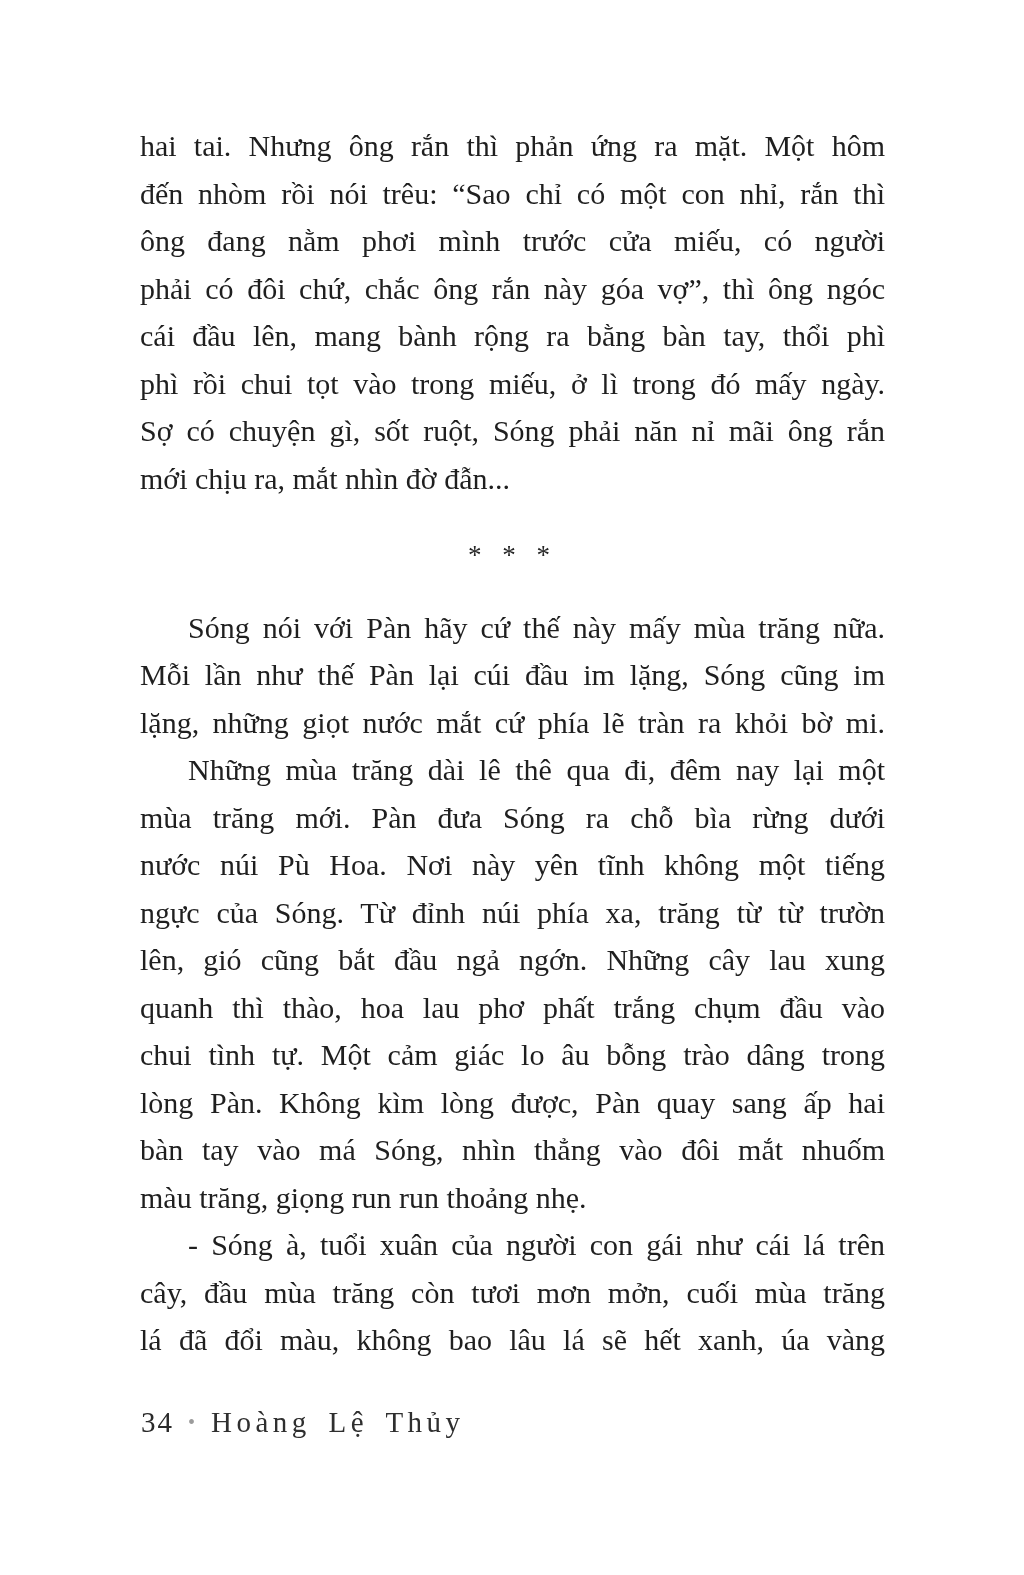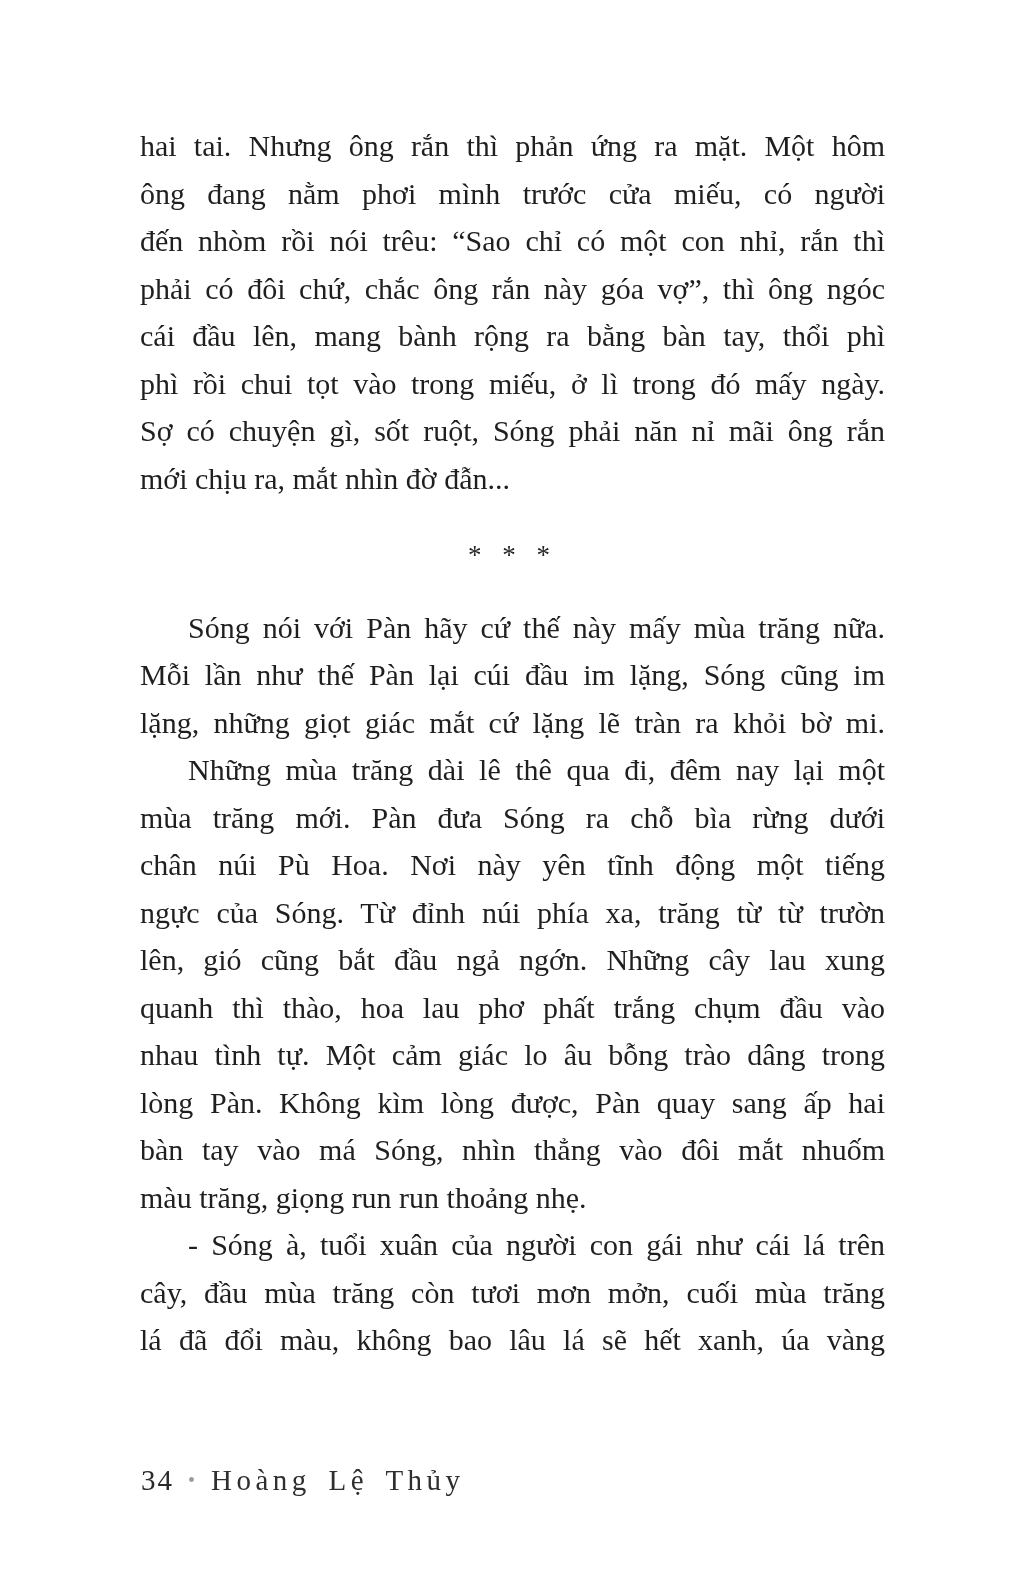--- a/index.html
+++ b/index.html
@@ -46,21 +46,21 @@
     margin-bottom: 24px;
     text-align: center;
     text-align-last: center;
     font-size: 27px;
     letter-spacing: 7px;
     color: #262626;
   }
   .footer {
     position: absolute;
     left: 141px;
-    top: 1462px;
+    top: 1404px;
     height: 36px;
     line-height: 36px;
     font-size: 29px;
     color: #2a2a2a;
     display: flex;
     align-items: baseline;
   }
   .footer .page-num {
     font-size: 29px;
     letter-spacing: 2px;
@@ -79,41 +79,41 @@
     color: #2f2f2f;
   }
 </style>
 </head>
 <body>
 
 <div class="page">
   <div class="text-area">
 
     <p class="line">hai tai. Nhưng ông rắn thì phản ứng ra mặt. Một hôm</p>
+    <p class="line">đến nhòm rồi nói trêu: “Sao chỉ có một con nhỉ, rắn thì</p>
     <p class="line">ông đang nằm phơi mình trước cửa miếu, có người</p>
-    <p class="line">đến nhòm rồi nói trêu: “Sao chỉ có một con nhỉ, rắn thì</p>
     <p class="line">phải có đôi chứ, chắc ông rắn này góa vợ”, thì ông ngóc</p>
     <p class="line">cái đầu lên, mang bành rộng ra bằng bàn tay, thổi phì</p>
     <p class="line">phì rồi chui tọt vào trong miếu, ở lì trong đó mấy ngày.</p>
     <p class="line">Sợ có chuyện gì, sốt ruột, Sóng phải năn nỉ mãi ông rắn</p>
     <p class="line short">mới chịu ra, mắt nhìn đờ đẫn...</p>
 
     <div class="separator">* * *</div>
 
     <p class="line indent">Sóng nói với Pàn hãy cứ thế này mấy mùa trăng nữa.</p>
     <p class="line">Mỗi lần như thế Pàn lại cúi đầu im lặng, Sóng cũng im</p>
-    <p class="line">lặng, những giọt giác mắt cứ lặng lẽ tràn ra khỏi bờ mi.</p>
+    <p class="line">lặng, những giọt nước mắt cứ phía lẽ tràn ra khỏi bờ mi.</p>
 
     <p class="line indent">Những mùa trăng dài lê thê qua đi, đêm nay lại một</p>
     <p class="line">mùa trăng mới. Pàn đưa Sóng ra chỗ bìa rừng dưới</p>
-    <p class="line">chân núi Pù Hoa. Nơi này yên tĩnh động một tiếng</p>
+    <p class="line">nước núi Pù Hoa. Nơi này yên tĩnh không một tiếng</p>
     <p class="line">ngực của Sóng. Từ đỉnh núi phía xa, trăng từ từ trườn</p>
     <p class="line">lên, gió cũng bắt đầu ngả ngớn. Những cây lau xung</p>
     <p class="line">quanh thì thào, hoa lau phơ phất trắng chụm đầu vào</p>
-    <p class="line">nhau tình tự. Một cảm giác lo âu bỗng trào dâng trong</p>
+    <p class="line">chui tình tự. Một cảm giác lo âu bỗng trào dâng trong</p>
     <p class="line">lòng Pàn. Không kìm lòng được, Pàn quay sang ấp hai</p>
     <p class="line">bàn tay vào má Sóng, nhìn thẳng vào đôi mắt nhuốm</p>
     <p class="line short">màu trăng, giọng run run thoảng nhẹ.</p>
 
     <p class="line indent">- Sóng à, tuổi xuân của người con gái như cái lá trên</p>
     <p class="line">cây, đầu mùa trăng còn tươi mơn mởn, cuối mùa trăng</p>
     <p class="line">lá đã đổi màu, không bao lâu lá sẽ hết xanh, úa vàng</p>
 
   </div>
 

